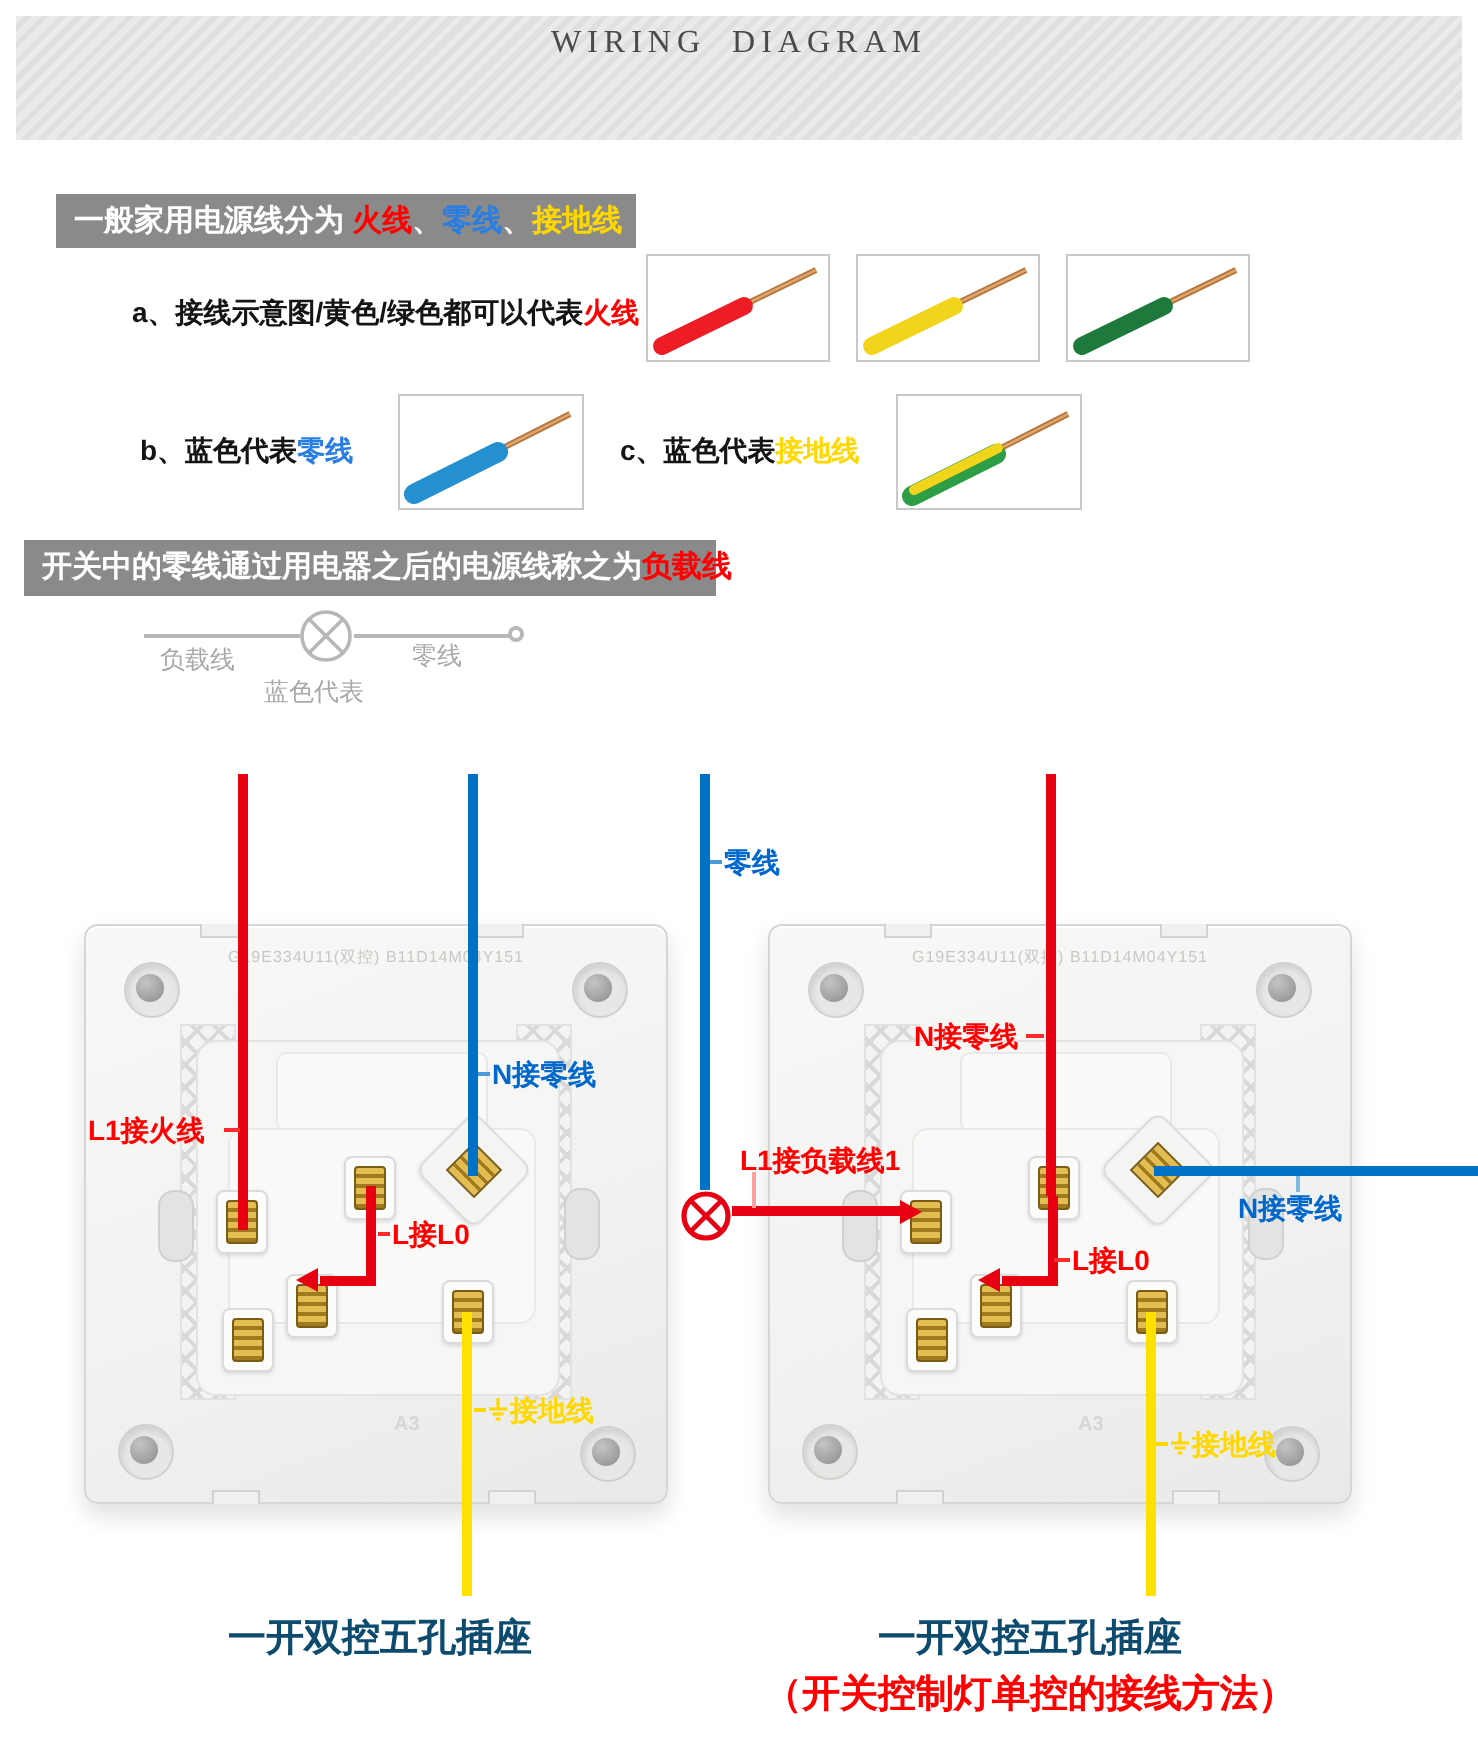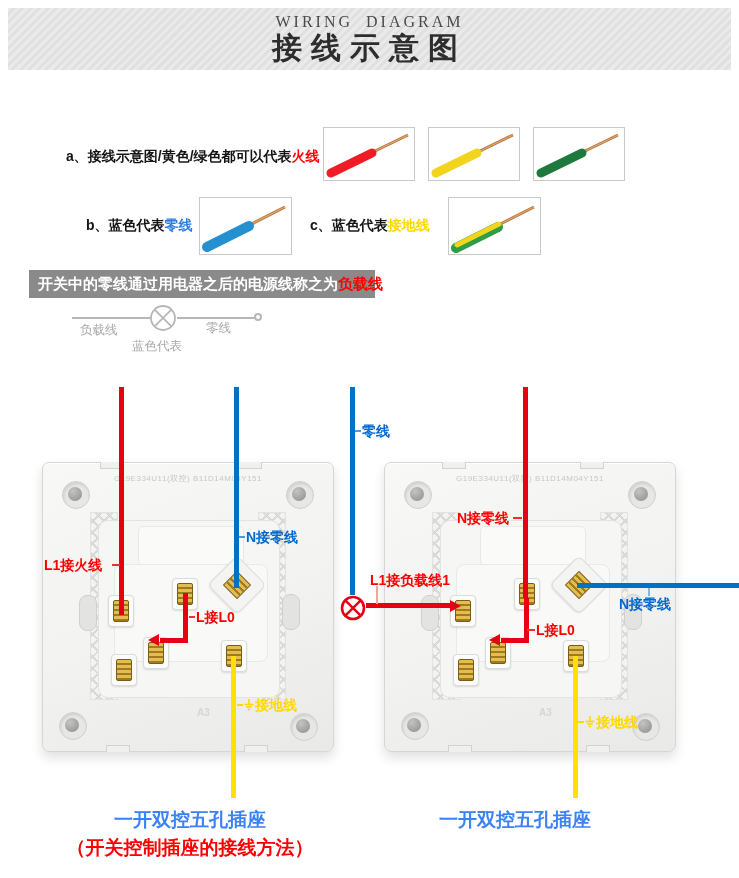--- a/index.html
+++ b/index.html
@@ -77,35 +77,37 @@
   .diamond{position:absolute;width:40px;height:40px;background:#f4f4f2;border:1px solid #dddddb;
     transform:rotate(45deg);border-radius:6px;box-shadow:0 1px 2px rgba(0,0,0,.10);}
   .diamond .brass{position:absolute;left:10px;top:10px;width:18px;height:18px;border:1px solid #7a5c14;
     background:repeating-linear-gradient(180deg,#e3bd52 0 3px,#a07a1e 3px 5px);}
   .mark{position:absolute;font-size:10px;color:#d6d6d4;font-weight:bold;}
   .tabtop{position:absolute;width:22px;height:6px;background:#f0f0ee;border:1px solid #d2d2d0;border-top:none;}
   .tabbot{position:absolute;width:22px;height:6px;background:#f0f0ee;border:1px solid #d2d2d0;border-bottom:none;}
 
   
   .caption{position:absolute;width:320px;text-align:center;font-weight:bold;}
-  .caption .c1{font-size:19px;color:#3b82f6;line-height:26px;}
+  .caption .c1{font-size:19px;color:#0c4a6e;line-height:26px;}
   .caption .c2{font-size:19px;color:#ff0000;line-height:26px;margin-top:2px;}
 
   .gicon{vertical-align:-1px;margin-right:1px;}
 </style>
 </head>
 <body>
 
 <div class="page">
 
   <div class="abs banner">
     <div class="en">WIRING  DIAGRAM</div>
-    <div class="zh">接线示意图</div>
-  </div>
-
+  </div>
+
+  <div class="abs gbar" style="left:28px;top:97px;width:290px;height:27px;line-height:27px;">
+    <span>一般家用电源线分为 </span><span class="t-red">火线</span><span>、</span><span class="t-blue">零线</span><span>、</span><span class="t-yellow">接地线</span>
+  </div>
 
   <div class="abs rowtext" style="left:66px;top:148px;">
     <span>a、接线示意图/黄色/绿色都可以代表</span><span class="t-red">火线</span>
   </div>
   <div class="abs wirebox" style="left:323px;top:127px;">
     <svg width="90" height="52">
       <line x1="14" y1="41" x2="84" y2="7" stroke="#b5763a" stroke-width="3"></line>
       <line x1="16" y1="40" x2="84" y2="7" stroke="#e0a671" stroke-width="1.2"></line>
       <line x1="7" y1="45" x2="48" y2="25" stroke="#ee1c25" stroke-width="9" stroke-linecap="round"></line>
     </svg>
@@ -118,21 +120,21 @@
     </svg>
   </div>
   <div class="abs wirebox" style="left:533px;top:127px;">
     <svg width="90" height="52">
       <line x1="14" y1="41" x2="84" y2="7" stroke="#b5763a" stroke-width="3"></line>
       <line x1="16" y1="40" x2="84" y2="7" stroke="#e0a671" stroke-width="1.2"></line>
       <line x1="7" y1="45" x2="48" y2="25" stroke="#1d7a3c" stroke-width="9" stroke-linecap="round"></line>
     </svg>
   </div>
 
-  <div class="abs rowtext" style="left:70px;top:217px;margin-left:16px;">
+  <div class="abs rowtext" style="left:70px;top:217px;">
     <span>b、蓝色代表</span><span class="t-blue">零线</span>
   </div>
   <div class="abs wirebox" style="left:199px;top:197px;">
     <svg width="91" height="56">
       <line x1="14" y1="45" x2="85" y2="9" stroke="#b5763a" stroke-width="3"></line>
       <line x1="16" y1="44" x2="85" y2="9" stroke="#e0a671" stroke-width="1.2"></line>
       <line x1="7" y1="49" x2="49" y2="28" stroke="#2490d0" stroke-width="10" stroke-linecap="round"></line>
     </svg>
   </div>
 
@@ -141,21 +143,21 @@
   </div>
   <div class="abs wirebox" style="left:448px;top:197px;">
     <svg width="91" height="56">
       <line x1="14" y1="45" x2="85" y2="9" stroke="#b5763a" stroke-width="3"></line>
       <line x1="16" y1="44" x2="85" y2="9" stroke="#e0a671" stroke-width="1.2"></line>
       <line x1="7" y1="50" x2="49" y2="29" stroke="#2e9e46" stroke-width="10" stroke-linecap="round"></line>
       <line x1="8" y1="47" x2="50" y2="26" stroke="#f2d41c" stroke-width="5" stroke-linecap="round"></line>
     </svg>
   </div>
 
-  <div class="abs gbar" style="left:29px;top:270px;width:346px;height:28px;line-height:28px;">
+  <div class="abs gbar" style="left:12px;top:270px;width:346px;height:28px;line-height:28px;">
     <span>开关中的零线通过用电器之后的电源线称之为</span><span class="t-red">负载线</span>
   </div>
 
   <div class="abs legline" style="left:72px;top:317px;width:78px;"></div>
   <div class="abs legtext" style="left:80px;top:322px;">负载线</div>
   <svg class="abs" style="left:149px;top:304px;" width="28" height="28">
     <circle cx="14" cy="14" r="12" fill="#fff" stroke="#b7b7b7" stroke-width="1.8"></circle>
     <line x1="5.6" y1="5.6" x2="22.4" y2="22.4" stroke="#b7b7b7" stroke-width="1.8"></line>
     <line x1="22.4" y1="5.6" x2="5.6" y2="22.4" stroke="#b7b7b7" stroke-width="1.8"></line>
   </svg>
@@ -305,19 +307,19 @@
       <line x1="5" y1="0" x2="5" y2="5" stroke="#ffd800" stroke-width="1.6"></line>
       <line x1="0.5" y1="5.5" x2="9.5" y2="5.5" stroke="#ffd800" stroke-width="1.6"></line>
       <line x1="2.2" y1="8" x2="7.8" y2="8" stroke="#ffd800" stroke-width="1.6"></line>
       <line x1="3.8" y1="10.5" x2="6.2" y2="10.5" stroke="#ffd800" stroke-width="1.6"></line>
     </svg><span>接地线</span>
   </div>
   <div class="dash d-yellow" style="left:578px;top:721px;width:6px;"></div>
 
   <div class="caption" style="left:30px;top:807px;">
     <div class="c1">一开双控五孔插座</div>
-    <div class="c2">（开关控制插座的接线方法）</div>
   </div>
   <div class="caption" style="left:355px;top:807px;">
     <div class="c1">一开双控五孔插座</div>
+    <div class="c2">（开关控制灯单控的接线方法）</div>
   </div>
 
 </div>
 
 </body></html>

